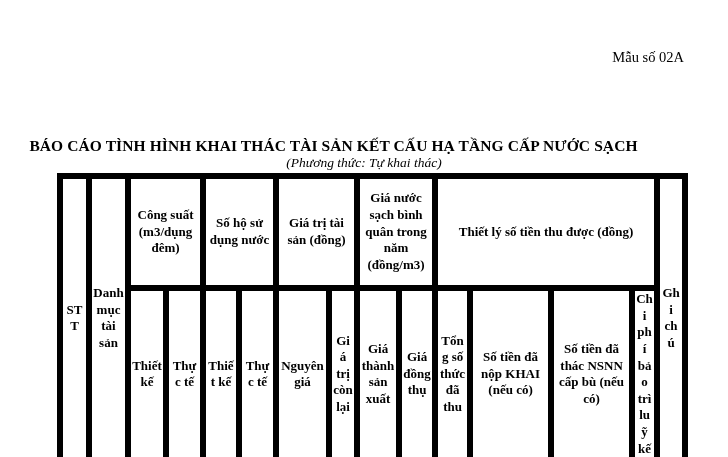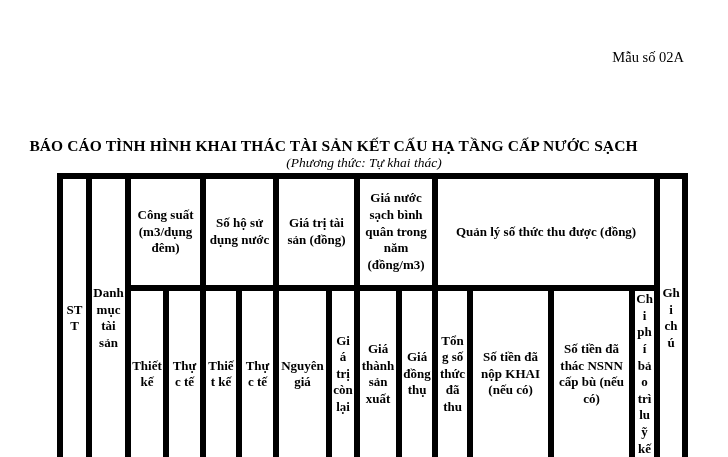--- a/index.html
+++ b/index.html
@@ -88,21 +88,21 @@
       <col style="width:28px">
     </colgroup>
     <tbody>
       <tr class="header-row-1">
         <th rowspan="2">STT</th>
         <th rowspan="2">Danh mục tài sản</th>
         <th colspan="2">Công suất (m3/dụng đêm)</th>
         <th colspan="2">Số hộ sử dụng nước</th>
         <th colspan="2">Giá trị tài sản (đồng)</th>
         <th colspan="2">Giá nước sạch bình quân trong năm (đồng/m3)</th>
-        <th colspan="4">Quản lý số thức thu được (đồng)</th>
+        <th colspan="4">Thiết lý số tiền thu được (đồng)</th>
         <th rowspan="2">Ghi chú</th>
       </tr>
       <tr class="header-row-2">
         <th>Thiết kế</th>
         <th>Thực tế</th>
         <th>Thiết kế</th>
         <th>Thực tế</th>
         <th>Nguyên giá</th>
         <th>Giá trị còn lại</th>
         <th>Giá thành sản xuất</th>

